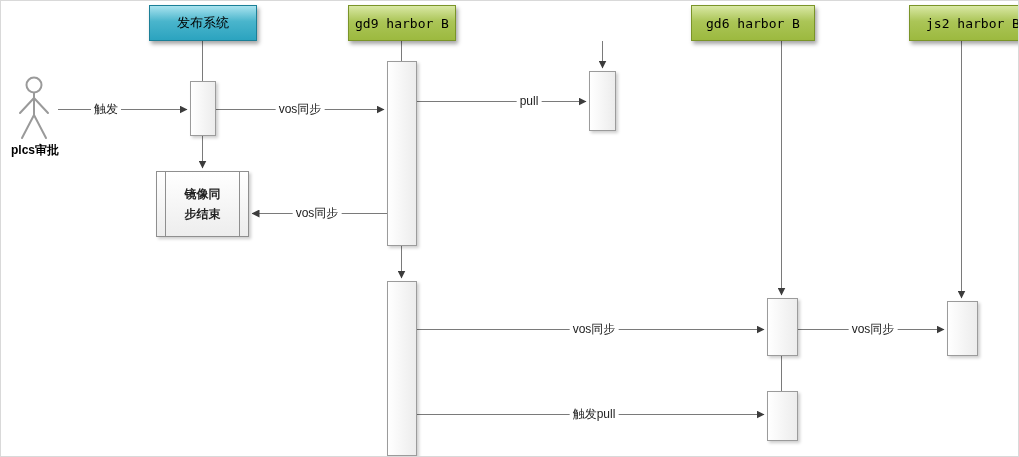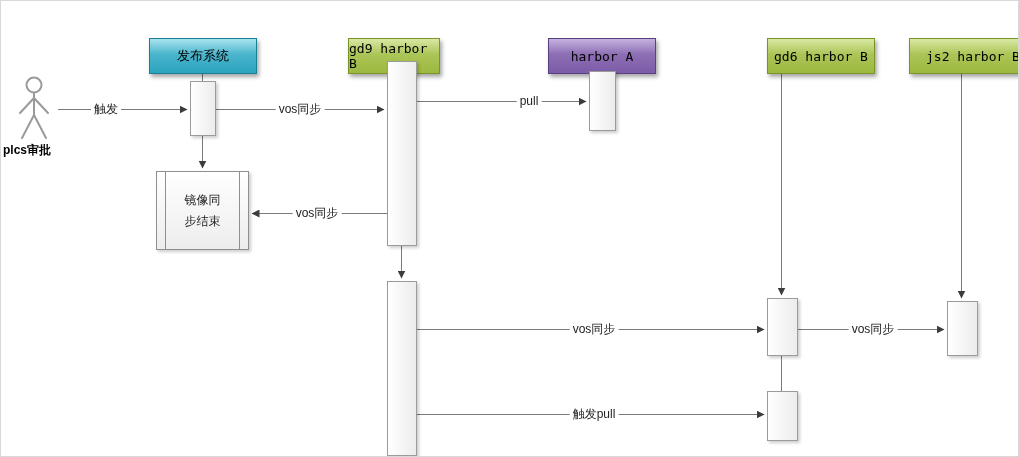--- a/index.html
+++ b/index.html
@@ -8,46 +8,45 @@
     position:relative;width:1019px;height:457px;background:#fff;
     border:1px solid #d9d9d9;overflow:hidden;
     font-family:"Liberation Sans","DejaVu Sans",sans-serif;
   }
   .pbox{
     position:absolute;top:4px;height:36px;
     display:flex;align-items:center;justify-content:center;
     font-family:"DejaVu Sans Mono","Liberation Mono",monospace;
     font-size:13px;color:#000;border:1px solid;
     box-shadow:2px 3px 4px rgba(0,0,0,.35);
-    margin-top:33px;
   }
   .pbox.teal{background:linear-gradient(#a9e3ef,#4ab5cc 45%,#2ba3bf);border-color:#1b7f97}
   .pbox.green{background:linear-gradient(#d9e8a4,#abc557 45%,#9cb93f);border-color:#7a9428}
   .pbox.purple{background:linear-gradient(#c4b2dd,#8d6fb5 45%,#7c5ba7);border-color:#5a3f85}
   .activation{
     position:absolute;background:linear-gradient(to right,#ffffff,#ececec);
     border:1px solid #9b9b9b;box-shadow:2px 2px 3px rgba(0,0,0,.2);
   }
   .msg-label{
     position:absolute;transform:translate(-50%,-50%);
     background:#fff;padding:0 3px;font-size:12px;color:#222;white-space:nowrap;
   }
   #fragment{
-    position:absolute;left:155px;top:170px;width:93px;height:79px;
+    position:absolute;left:155px;top:170px;width:93px;height:66px;
     background:linear-gradient(#ffffff,#ededed);
-    border:1px solid #8f8f8f;box-shadow:2px 2px 3px rgba(0,0,0,.2);
+    border:1px solid #8f8f8f;box-shadow:2px 2px 3px rgba(0,0,0,.2);font-weight:bold;
   }
   #fragment .inner{
     position:absolute;top:0;bottom:0;left:8px;right:8px;
     border-left:1px solid #8f8f8f;border-right:1px solid #8f8f8f;
     display:flex;align-items:center;justify-content:center;
   }
   #fragment .ftext{width:44px;text-align:center;font-size:12px;line-height:1.7;color:#222}
   .actor-label{
-    position:absolute;left:2px;top:141px;width:64px;
+    position:absolute;left:2px;top:141px;width:64px;text-align:center;
     font-size:12px;font-weight:bold;color:#000;white-space:nowrap;
   }
   svg.overlay{position:absolute;left:0;top:0}
 </style>
 </head>
 <body>
 
 <div id="stage">
 
   <svg class="overlay" width="1019" height="457">
@@ -84,23 +83,22 @@
       <line x1="386" y1="212.5" x2="251" y2="212.5" marker-end="url(#arr)"></line>
       <line x1="416" y1="328.5" x2="763" y2="328.5" marker-end="url(#arr)"></line>
       <line x1="797" y1="328.5" x2="943" y2="328.5" marker-end="url(#arr)"></line>
       <line x1="416" y1="413.5" x2="763" y2="413.5" marker-end="url(#arr)"></line>
     </g>
   </svg>
 
   <div class="actor-label">plcs审批</div>
 
   <div class="pbox teal" style="left:148px;width:108px">发布系统</div>
-  <div class="pbox green" style="left:347px;width:92px">gd9 harbor B</div>
-  <div class="pbox purple" style="left:547px;width:108px">harbor A</div>
-  <div class="pbox green" style="left:766px;width:108px">gd6 harbor B</div>
+  <div class="pbox green" style="left:347px;width:108px">gd9 harbor B</div>
+  <div class="pbox green" style="left:690px;width:124px">gd6 harbor B</div>
   <div class="pbox green" style="left:908px;width:128px">js2 harbor B</div>
 
   <div class="activation" style="left:189px;top:80px;width:26px;height:55px"></div>
   <div class="activation" style="left:386px;top:60px;width:30px;height:185px"></div>
   <div class="activation" style="left:386px;top:280px;width:30px;height:175px"></div>
   <div class="activation" style="left:588px;top:70px;width:27px;height:60px"></div>
   <div class="activation" style="left:766px;top:297px;width:31px;height:58px"></div>
   <div class="activation" style="left:766px;top:390px;width:31px;height:50px"></div>
   <div class="activation" style="left:946px;top:300px;width:31px;height:55px"></div>
 

